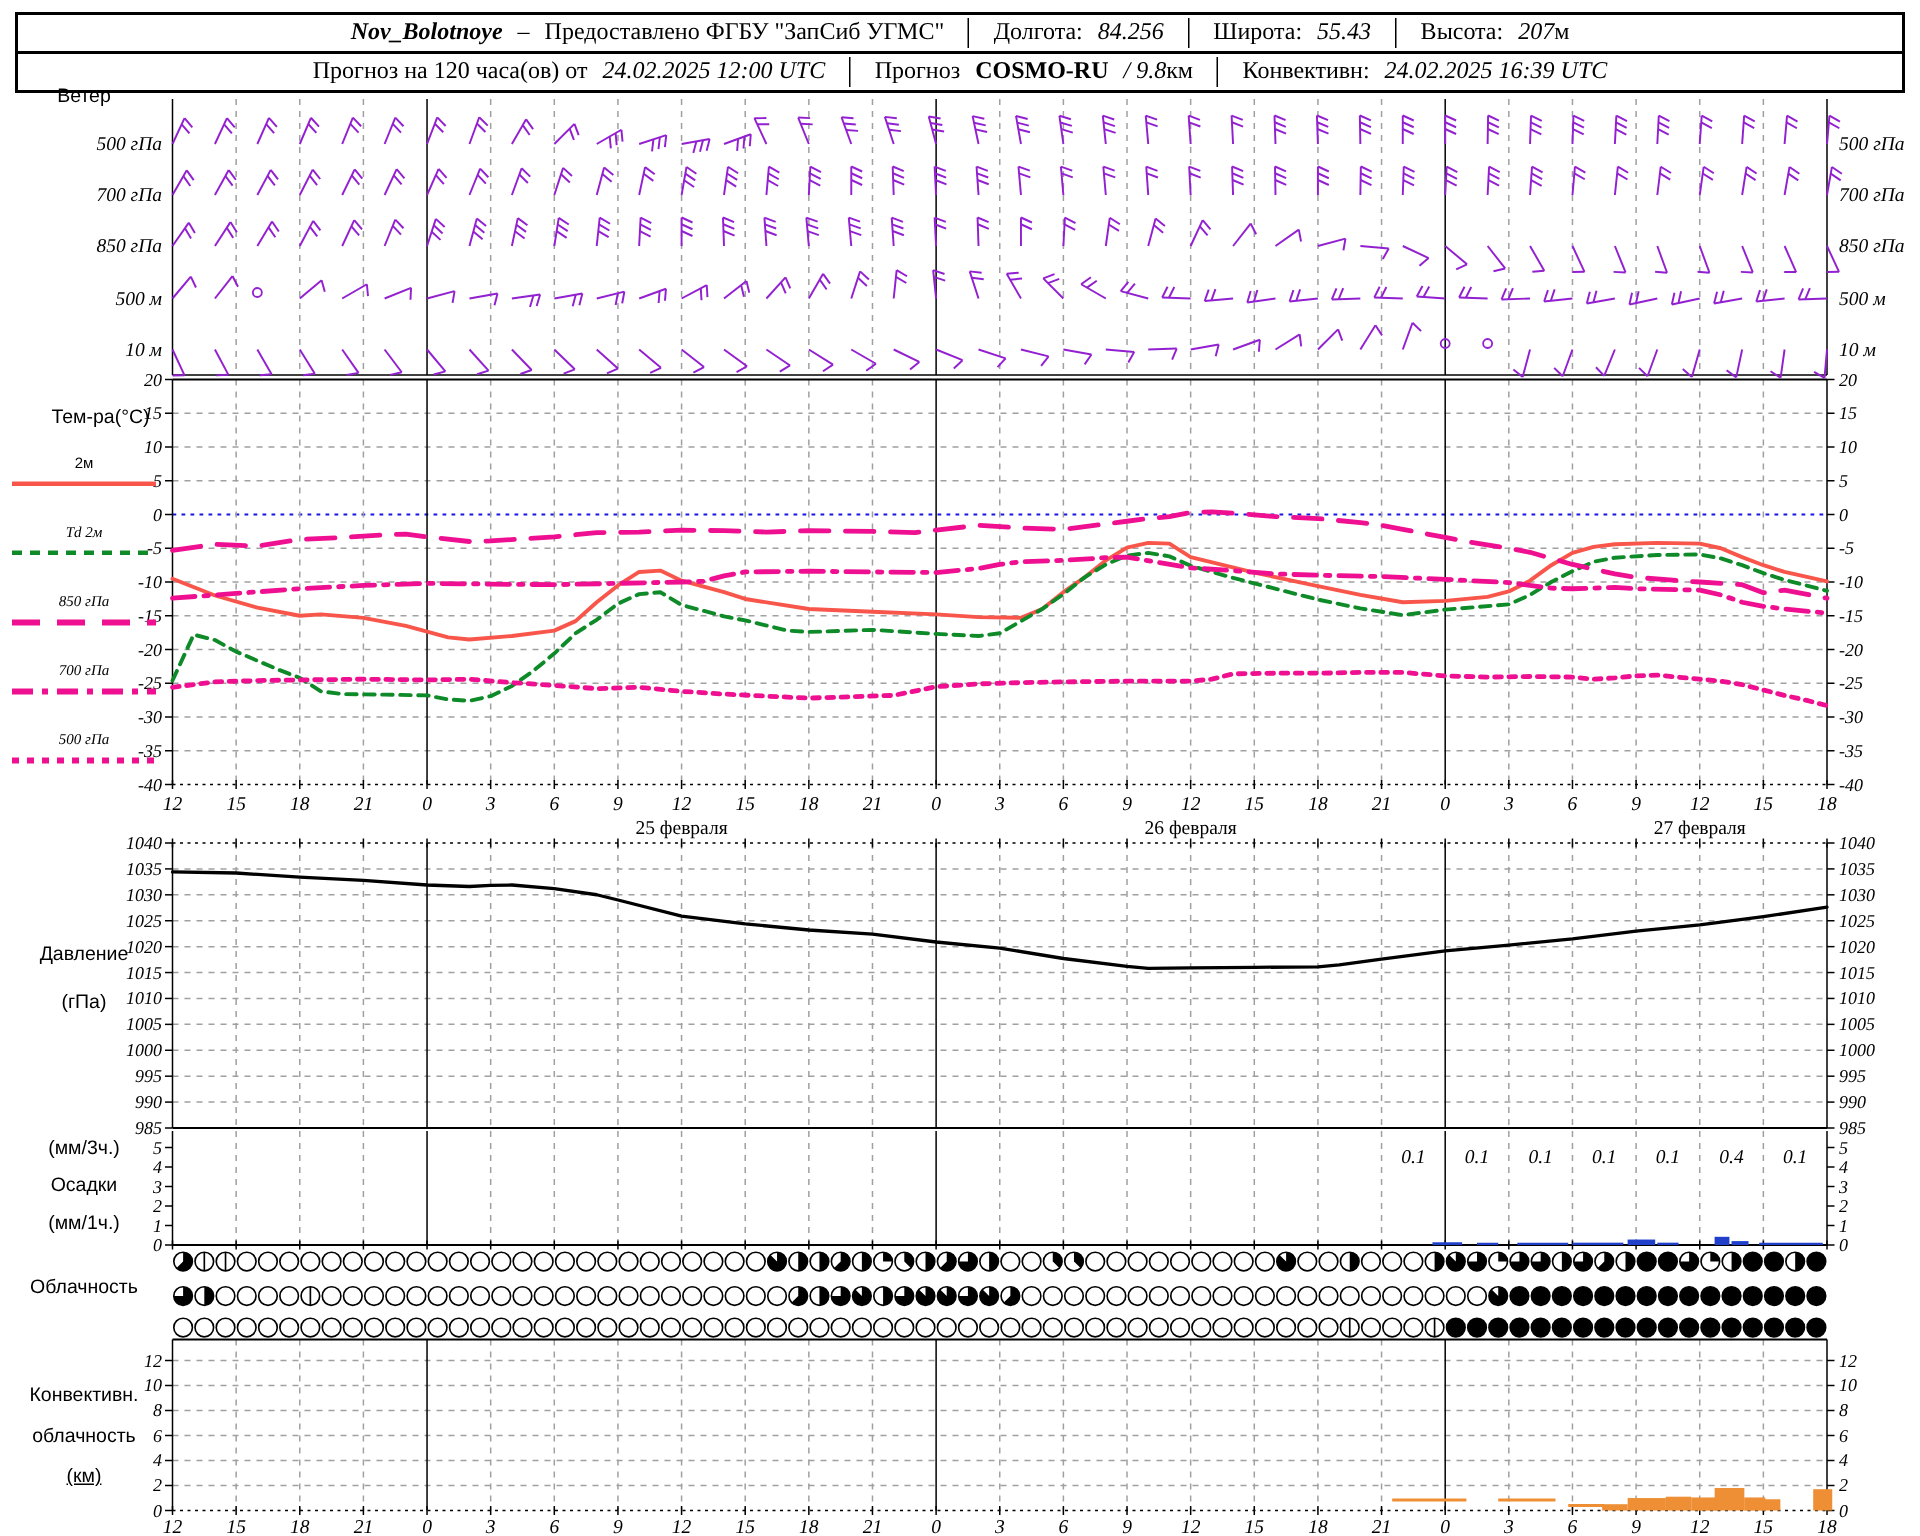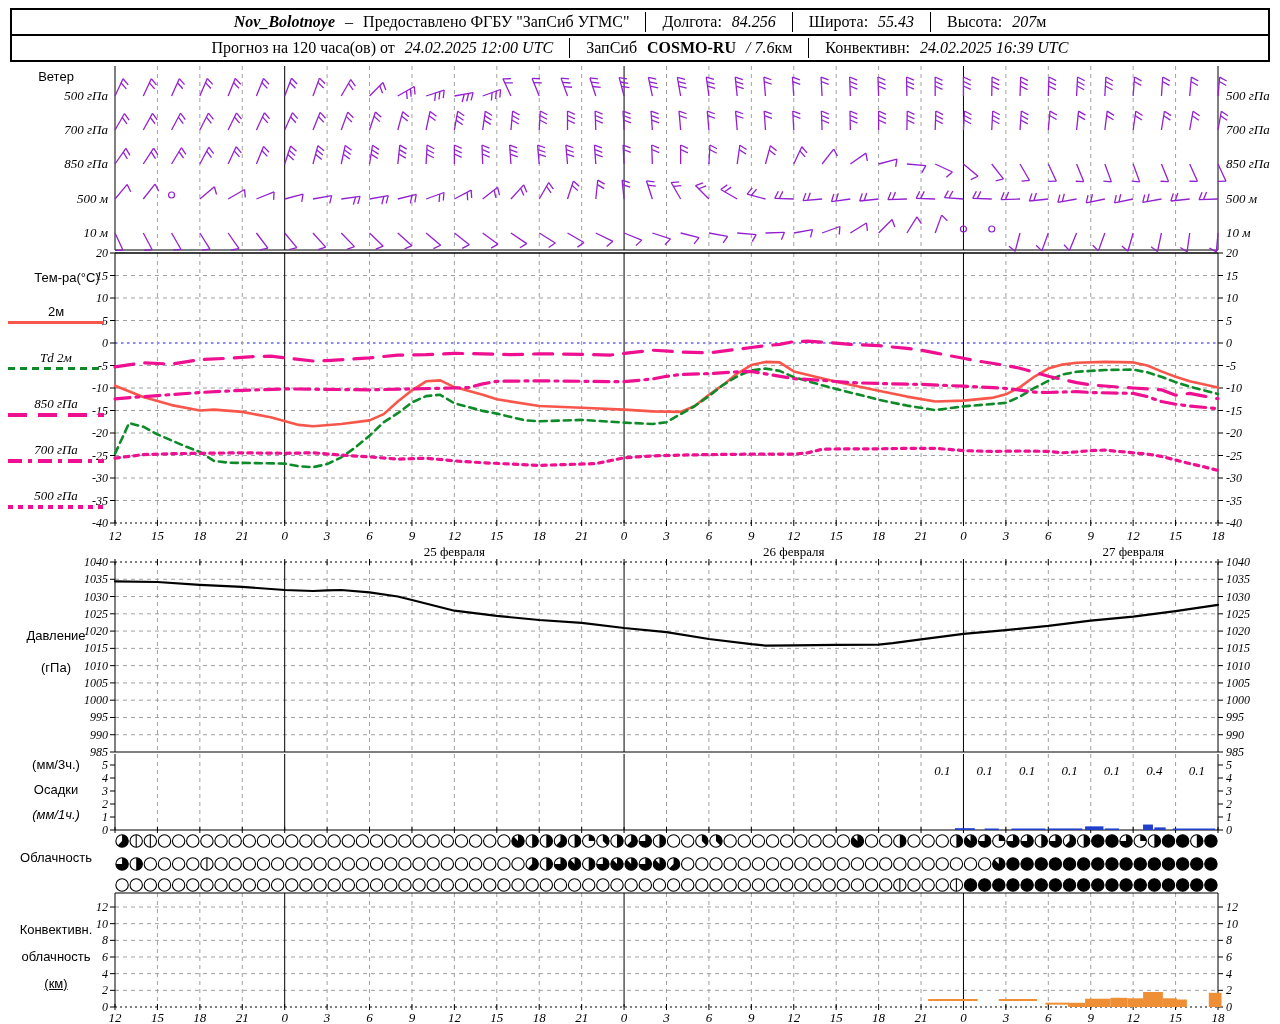--- a/index.html
+++ b/index.html
@@ -13,21 +13,21 @@
   .hrow1{border-bottom:2px solid #000;}
   .hsep{align-self:stretch;border-left:1px solid #000;margin:2px 6px;}
   .it{font-style:italic;}
   .bd{font-weight:bold;}
   
   .plabel{position:absolute;left:2px;width:108px;text-align:center;
           font-family:"Liberation Sans",sans-serif;font-size:13px;color:#000;}
   #temp-legend{position:absolute;left:2px;top:268px;width:108px;height:256px;}
   #temp-legend .ttl{position:absolute;left:11px;top:2px;width:108px;text-align:center;
                     font-family:"Liberation Sans",sans-serif;font-size:13px;}
-  .leg-label{position:absolute;left:0;width:108px;text-align:center;font-size:13px;
+  .leg-label{position:absolute;left:0;width:108px;text-align:center;font-size:10px;
              font-family:"Liberation Sans",sans-serif;}
   .leg-label.serif{font-family:Liberation Serif, serif;font-style:italic;}
   .ls{position:absolute;left:6px;width:96px;height:4px;}
   .ls-solid{background:#f8564b;height:3px;}
   .ls-dash{background:repeating-linear-gradient(90deg,#0e8a28 0 7px,transparent 7px 12px);height:3px;}
   .ls-longdash{background:repeating-linear-gradient(90deg,#ee1090 0 19px,transparent 19px 30px);}
   .ls-dashdot{background:repeating-linear-gradient(90deg,#ee1090 0 14px,transparent 14px 20px,#ee1090 20px 24px,transparent 24px 30px);}
   .ls-dot{background:repeating-linear-gradient(90deg,#ee1090 0 5px,transparent 5px 10px);}
   
   text{fill:#000;}
@@ -54,23 +54,23 @@
       <span>Широта:</span>
       <span class="it">55.43</span>
       <span class="hsep"></span>
       <span>Высота:</span>
       <span><span class="it">207</span><span>м</span></span>
     </div>
     <div class="hrow">
       <span>Прогноз на 120 часа(ов) от</span>
       <span class="it">24.02.2025 12:00 UTC</span>
       <span class="hsep"></span>
-      <span>ЗапСиб</span>
+      <span>Прогноз</span>
       <span class="bd">COSMO-RU</span>
-      <span><span class="it">/ 7.6</span><span>км</span></span>
+      <span><span class="it">/ 9.8</span><span>км</span></span>
       <span class="hsep"></span>
       <span>Конвективн:</span>
       <span class="it">24.02.2025 16:39 UTC</span>
     </div>
   </div>
 
   <svg id="chart" width="1280" height="1024">
       <line x1="115" y1="66" x2="115" y2="250" stroke="#000" stroke-width="1"></line>
       <line x1="157.4230769230769" y1="66" x2="157.4230769230769" y2="250" stroke="#a0a0a0" stroke-width="1" stroke-dasharray="4 4"></line>
       <line x1="199.84615384615384" y1="66" x2="199.84615384615384" y2="250" stroke="#a0a0a0" stroke-width="1" stroke-dasharray="4 4"></line>
@@ -1462,42 +1462,42 @@
       <text x="921.0384615384615" y="1022" class="hour" text-anchor="middle">21</text>
       <text x="963.4615384615385" y="1022" class="hour" text-anchor="middle">0</text>
       <text x="1005.8846153846154" y="1022" class="hour" text-anchor="middle">3</text>
       <text x="1048.3076923076924" y="1022" class="hour" text-anchor="middle">6</text>
       <text x="1090.730769230769" y="1022" class="hour" text-anchor="middle">9</text>
       <text x="1133.1538461538462" y="1022" class="hour" text-anchor="middle">12</text>
       <text x="1175.576923076923" y="1022" class="hour" text-anchor="middle">15</text>
       <text x="1218" y="1022" class="hour" text-anchor="middle">18</text>
     </svg>
 
-  <div class="plabel" style="top:69px;">Ветер</div>
+  <div class="plabel" style="top:56px;">Ветер</div>
 
   <div id="temp-legend">
     <div class="ttl">Тем-ра(°C)</div>
   <div class="leg-label" style="top: 36px;">2м</div>
       <div class="ls ls-solid" style="top: 53px;"></div>
       <div class="leg-label serif" style="top: 82px;">Td 2м</div>
       <div class="ls ls-dash" style="top: 99px;"></div>
       <div class="leg-label serif" style="top: 128px;">850 гПа</div>
       <div class="ls ls-longdash" style="top: 145px;"></div>
       <div class="leg-label serif" style="top: 174px;">700 гПа</div>
       <div class="ls ls-dashdot" style="top: 191px;"></div>
       <div class="leg-label serif" style="top: 220px;">500 гПа</div>
       <div class="ls ls-dot" style="top: 237px;"></div>
     </div>
 
   <div class="plabel" style="top:608px;margin-top:20px;">Давление</div>
   <div class="plabel" style="top:660px;">(гПа)</div>
 
   <div class="plabel" style="top:757px;">(мм/3ч.)</div>
   <div class="plabel" style="top:782px;">Осадки</div>
-  <div class="plabel" style="top:807px;font-style:italic;">(мм/1ч.)</div>
+  <div class="plabel" style="top:807px;">(мм/1ч.)</div>
 
   <div class="plabel" style="top:850px;">Облачность</div>
 
   <div class="plabel" style="top:922px;">Конвективн.</div>
   <div class="plabel" style="top:949px;">облачность</div>
   <div class="plabel" style="top:976px;text-decoration:underline;">(км)</div>
 
 </div>
 
 </body></html>

